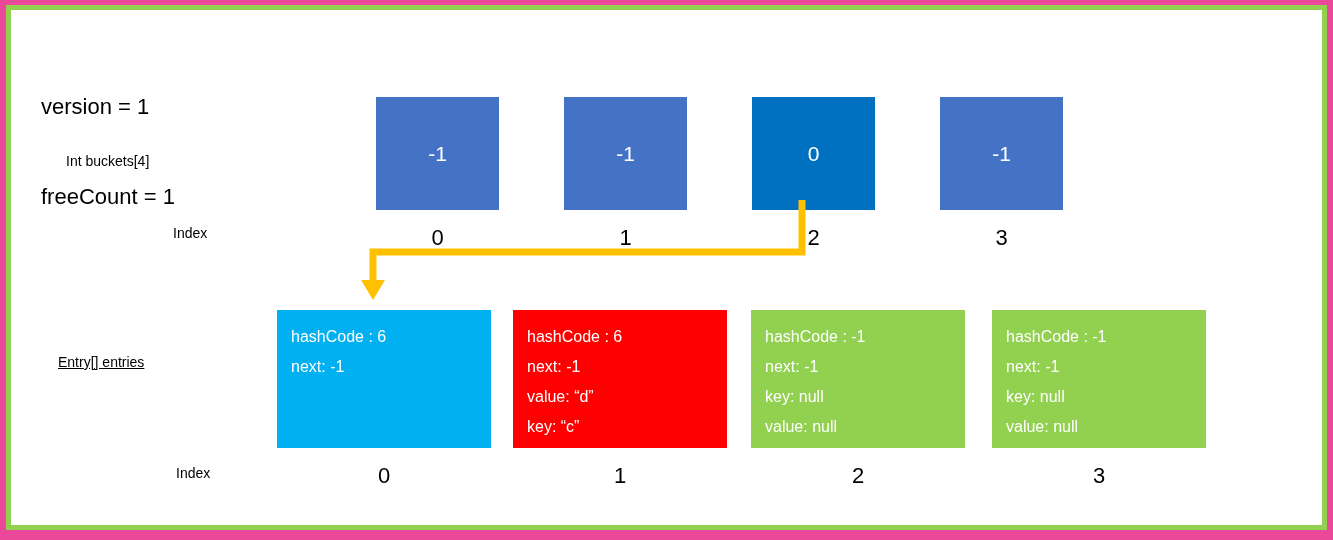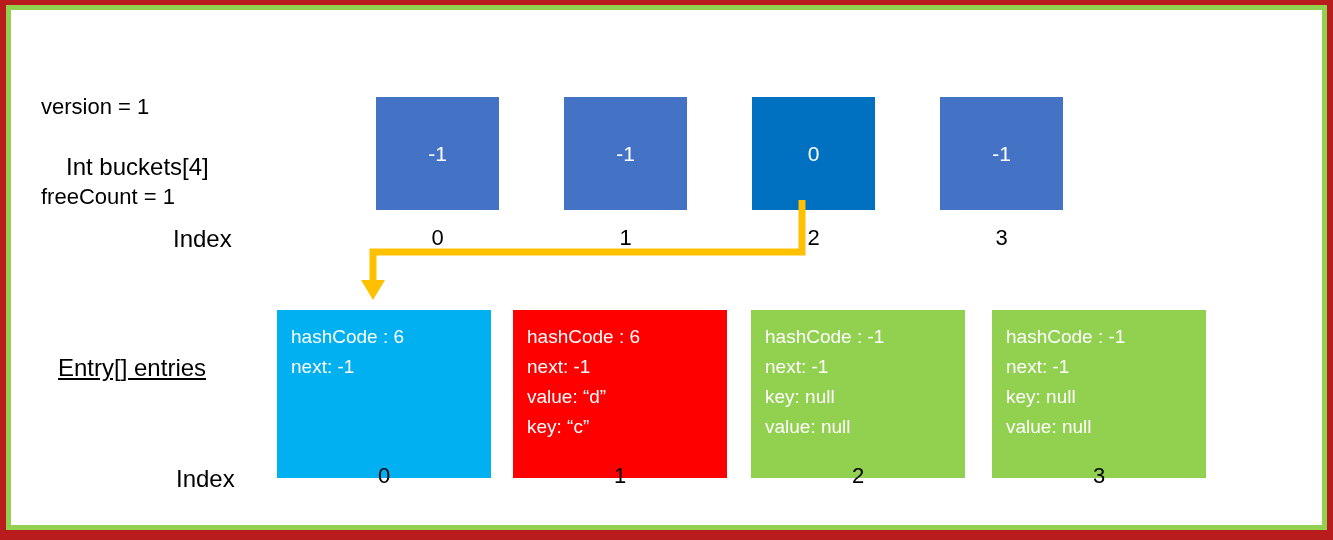--- a/index.html
+++ b/index.html
@@ -9,21 +9,21 @@
     background: #ffffff;
   }
   body {
     font-family: "Liberation Sans", sans-serif;
   }
 
   .canvas {
     position: relative;
     width: 1333px;
     height: 540px;
-    background: #b91c1c;
+    background: #ec4899;
     overflow: hidden;
   }
 
   
   .frame {
     position: absolute;
     left: 6px;
     top: 5px;
     width: 1321px;
     height: 525px;
@@ -40,21 +40,21 @@
     font-size: 22px;
     color: #000000;
     line-height: 30px;
     white-space: pre;
   }
   .meta-line { white-space: pre; }
 
   
   .row-label {
     position: absolute;
-    font-size: 24px;
+    font-size: 14px;
     color: #000000;
     white-space: nowrap;
   }
   .label-buckets { left: 55px;  top: 143px; }
   .label-entries { left: 47px;  top: 344px; text-decoration: underline; }
   .label-index-top    { left: 162px; top: 215px; }
   .label-index-bottom { left: 165px; top: 455px; }
 
   
   .bucket {
@@ -86,25 +86,25 @@
   .idx-top.i0 { left: 365px; }
   .idx-top.i1 { left: 553px; }
   .idx-top.i2 { left: 741px; }
   .idx-top.i3 { left: 929px; }
 
   
   .entry {
     position: absolute;
     top: 300px;
     width: 214px;
-    height: 168px;
+    height: 138px;
     box-sizing: border-box;
     padding: 12px 0 0 14px;
     color: #ffffff;
-    font-size: 19px;
+    font-size: 16px;
     line-height: 30px;
   }
   .entry.e0 { left: 266px;  background: #00B0F0; }
   .entry.e1 { left: 502px;  background: #FF0000; }
   .entry.e2 { left: 740px;  background: #92D050; }
   .entry.e3 { left: 981px;  background: #92D050; }
   .entry-line { white-space: nowrap; }
 
   
   .idx-bot {

